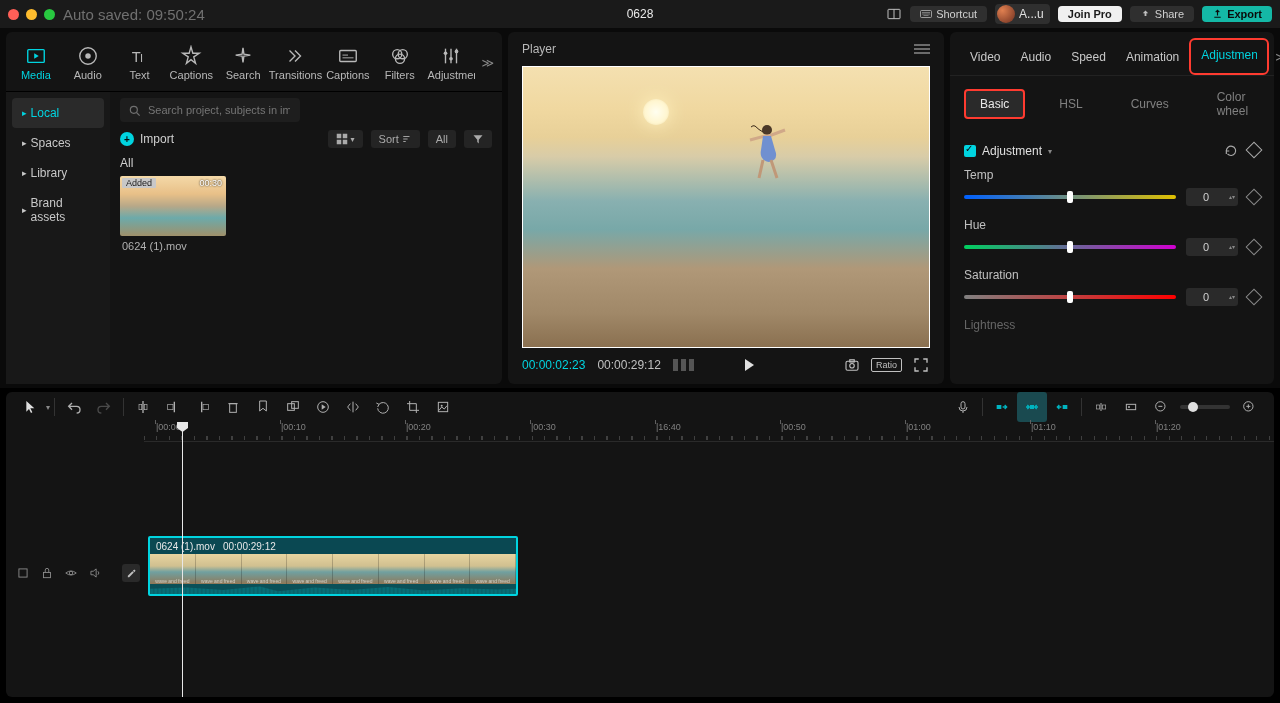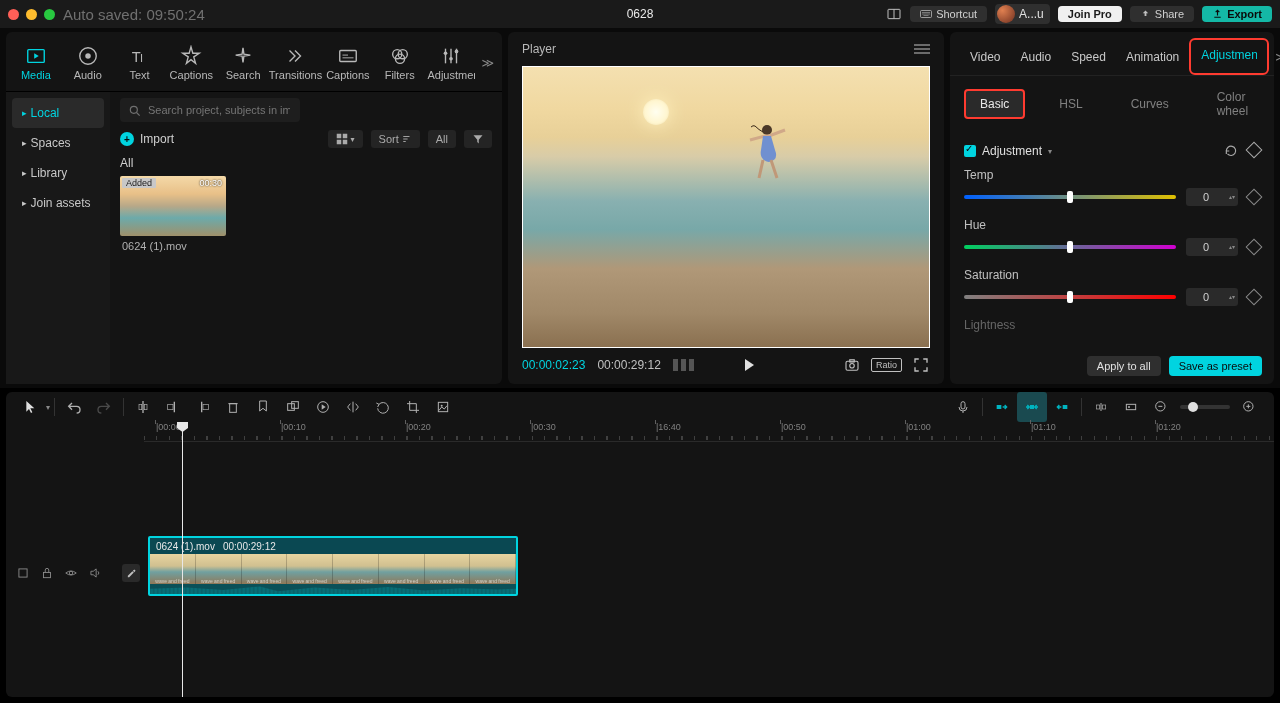--- a/index.html
+++ b/index.html
@@ -267,21 +267,21 @@
         <div class="tree-item">
               <span class="tree-caret">▸</span>
               <span>Spaces</span>
             </div>
         <div class="tree-item">
               <span class="tree-caret">▸</span>
               <span>Library</span>
             </div>
         <div class="tree-item">
               <span class="tree-caret">▸</span>
-              <span>Join assets</span>
+              <span>Brand assets</span>
             </div>
       </div>
       <div class="media-main">
         <div class="search-row">
           <div class="search-wrap">
             <svg class="search-icon-svg" viewBox="0 0 24 24">
                   <circle cx="10" cy="10" r="6" fill="none" stroke="#707070" stroke-width="2"></circle>
                   <line x1="15" y1="15" x2="20" y2="20" stroke="#707070" stroke-width="2"></line>
                 </svg>
             <input class="search-input" placeholder="Search project, subjects in image, lines" style="">
@@ -440,24 +440,20 @@
             </div>
           <div class="sl-value">
               <span>0</span>
               <div class="sl-spin">▴▾</div>
             </div>
           <div class="sl-key"></div>
         </div>
       </div>
       <div class="sect-label" style="color:#666">Lightness</div>
     </div>
-    <div class="right-footer">
-      <div class="rf-btn rf-apply">Apply to all</div>
-      <div class="rf-btn rf-save">Save as preset</div>
-    </div>
   </div>
 </div>
 
 <div class="timeline-tools">
   <div class="tt-icon">
       <svg viewBox="0 0 24 24">
         <path d="M5 3 L5 19 L9 15 L12 21 L14 20 L11 14 L17 14 Z" fill="#e0e0e0"></path>
       </svg>
     </div>
   <span style="color:#888;font-size:8px;cursor:pointer">▾</span>

